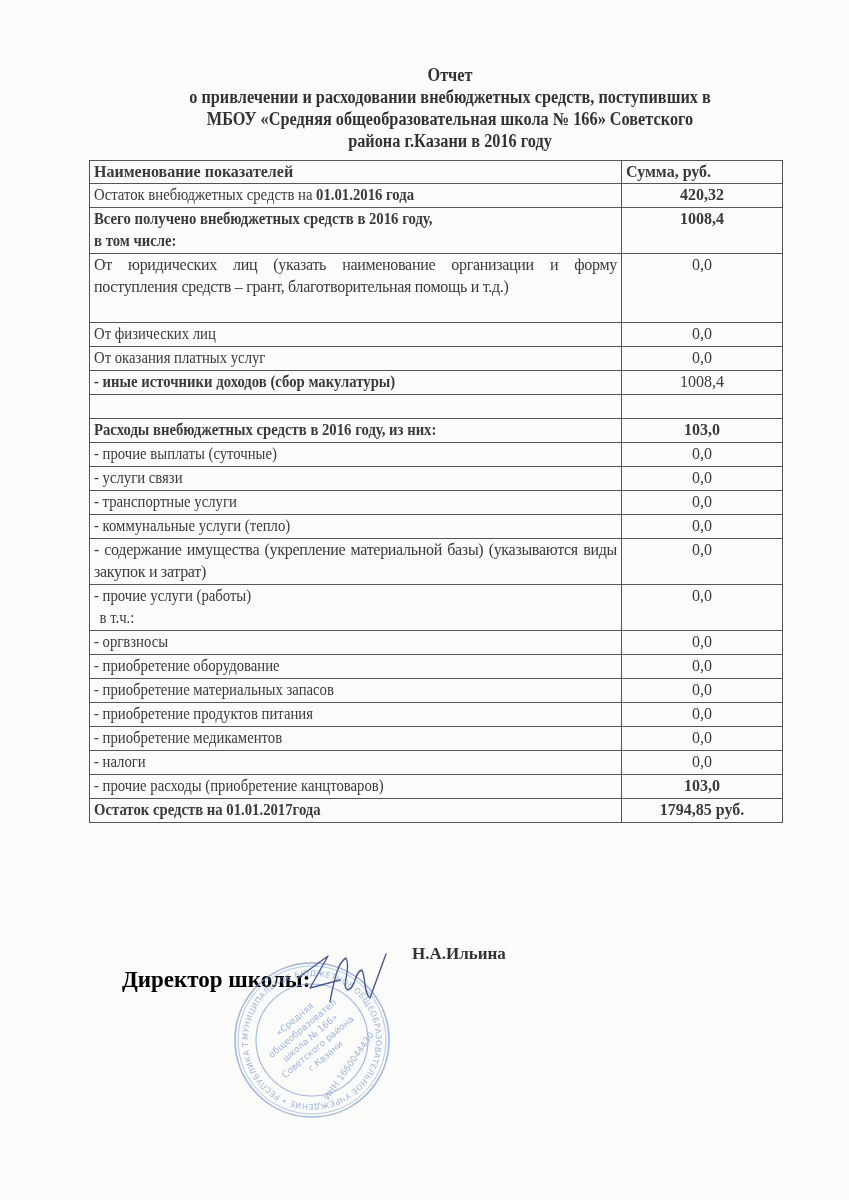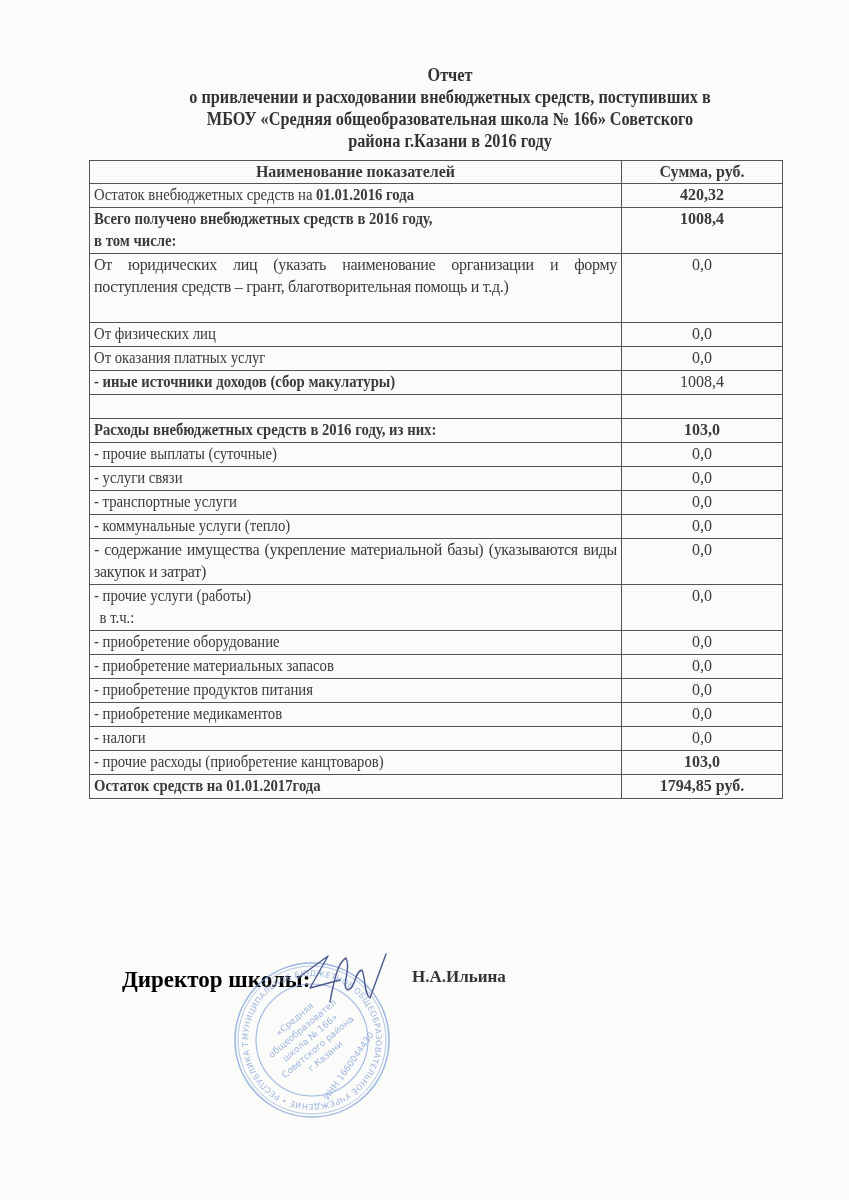--- a/index.html
+++ b/index.html
@@ -21,35 +21,35 @@
     border-collapse: collapse; table-layout: fixed;
     font-size: 16px; line-height: 22px;
   }
   table.report td, table.report th {
     border: 1px solid #555;
     padding: 0 4px; vertical-align: top;
     overflow: hidden;
   }
   table.report col.c1 { width: 532px; }
   table.report col.c2 { width: 161px; }
-  th { font-weight: bold; text-align: center; }
+  th { font-weight: bold; text-align: left; }
   td.val { text-align: center; }
   .b { font-weight: bold; }
   .just { text-align: justify; }
   .lbl { display: block; transform: scaleX(0.92); transform-origin: left top; white-space: nowrap; }
   .lbl.wrap { white-space: normal; transform: none; letter-spacing: -0.3px; }
   tr.r1 td { height: 23px; }
   tr.r2 td { height: 45px; }
   tr.r3 td { height: 68px; }
   .signature {
     position: absolute; top: 967px; left: 122px; font-weight: bold; font-size: 23px;
     color: #000000;
   }
   .name {
-    position: absolute; top: 967px; left: 412px; font-weight: bold; font-size: 17px;
+    position: absolute; top: 944px; left: 412px; font-weight: bold; font-size: 17px;
     color: #333;
   }
   .stamp {
     position: absolute; left: 232px; top: 960px; width: 160px; height: 160px;
     opacity: 0.75;
   }
   .sig-scribble { position: absolute; left: 280px; top: 950px; width: 110px; height: 60px; }
 </style>
 </head>
 <body>
@@ -145,20 +145,26 @@
   <tr class="r2">
     <td class="just">
           <span class="lbl wrap">- содержание имущества (укрепление материальной базы) (указываются виды закупок и затрат)</span>
         </td>
     <td class="val">0,0</td>
   </tr>
   <tr class="r2">
     <td>
           <span class="lbl">- прочие услуги (работы)</span>
           <span class="lbl" style="padding-left:6px">в т.ч.:</span>
+        </td>
+    <td class="val">0,0</td>
+  </tr>
+  <tr class="r1">
+    <td>
+          <span class="lbl">- оргвзносы</span>
         </td>
     <td class="val">0,0</td>
   </tr>
   <tr class="r1">
     <td>
           <span class="lbl">- приобретение оборудование</span>
         </td>
     <td class="val">0,0</td>
   </tr>
   <tr class="r1">

